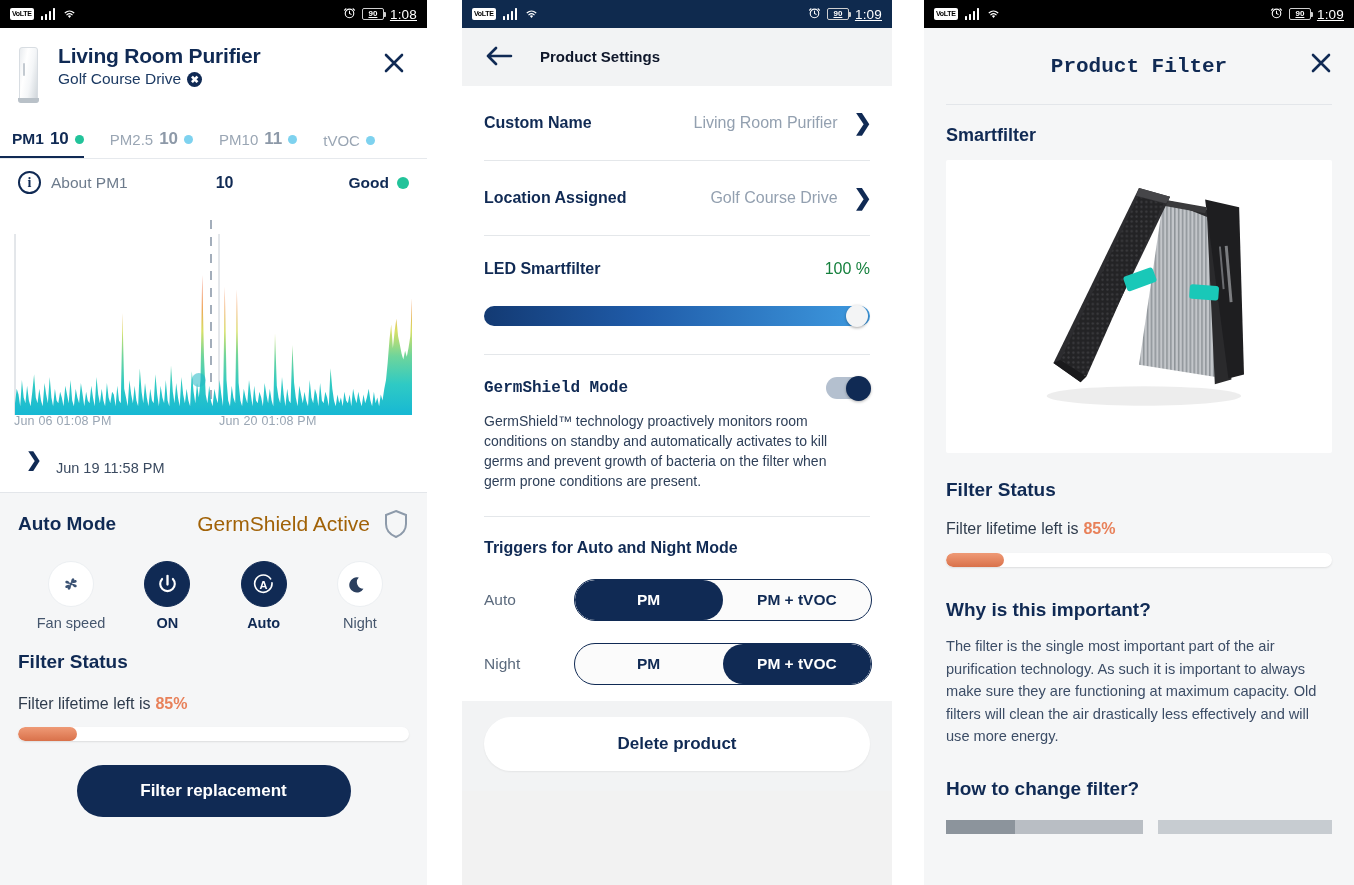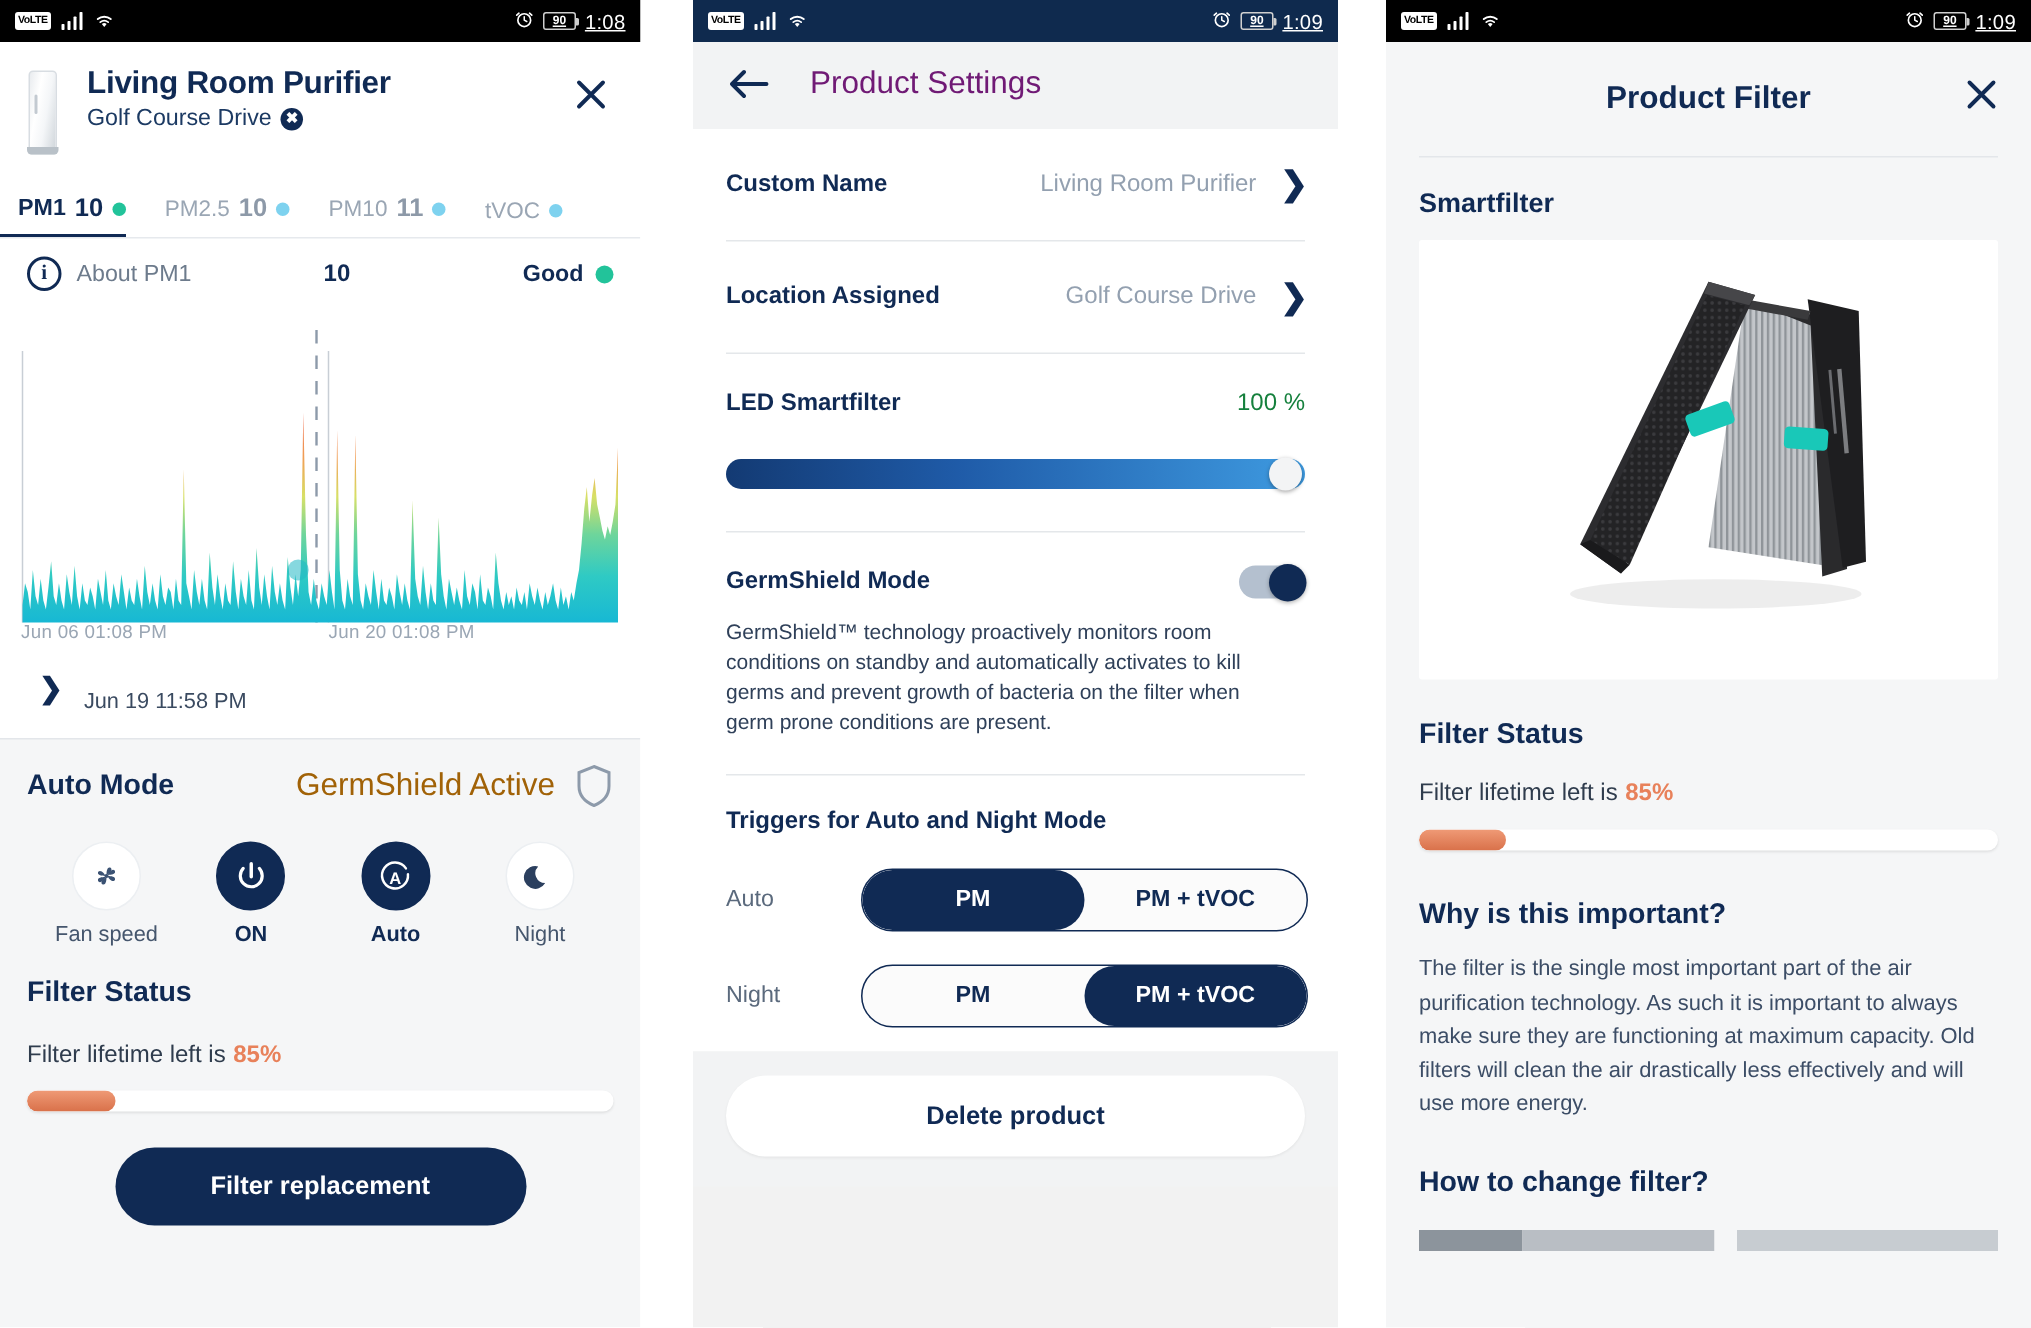--- a/index.html
+++ b/index.html
@@ -153,21 +153,21 @@
     font-size: 17px; font-weight: bold;
     text-align: center; padding: 16px 0; border-radius: 28px;
     border: none; cursor: pointer; font-family: inherit;
   }
 
   
   .p2-head {
     background: #f2f3f4; padding: 16px 0 18px 0; display: flex; align-items: center;
   }
   .back-arrow { width: 30px; height: 24px; margin: 0 26px 0 22px; cursor: pointer; }
-  .p2-title { font-size: 21px; font-weight: normal; color: #701a75; }
+  .p2-title { font-size: 15px; font-weight: bold; color: #0f172a; }
 
   .p2-card { background: #ffffff; }
   .p2-row { display: flex; align-items: center; padding: 26px 20px 26px 22px; }
   .p2-row .k { font-size: 16px; font-weight: bold; color: #102a54; }
   .p2-row .v { margin-left: auto; font-size: 16px; color: #93a0b0; }
   .p2-row .chev { margin-left: 16px; color: #102a54; font-size: 22px; font-weight: bold; line-height: 1; }
   .p2-div { height: 1px; background: #e4e7ea; margin: 0 22px; }
 
   .slider-block { padding: 24px 22px 28px 22px; }
   .slider-head { display: flex; align-items: center; }
@@ -178,21 +178,21 @@
     background: linear-gradient(90deg,#133a73 0%, #1f5ba8 40%, #3e9ae0 100%);
   }
   .slider-knob {
     position: absolute; right: 2px; top: -1px;
     width: 22px; height: 22px; border-radius: 50%;
     background: #f3f4f5; box-shadow: 0 1px 3px rgba(0,0,0,.35);
     cursor: pointer;
   }
 
   .gs-block { padding: 22px 22px 24px 22px; }
-  .gs-head { display: flex; align-items: center; }
+  .gs-head { display: flex; align-items: center; font-family: Liberation Mono, monospace; }
   .gs-head .k { font-size: 16px; font-weight: bold; color: #102a54; }
   .toggle {
     margin-left: auto; width: 44px; height: 22px; border-radius: 12px;
     background: #b4c0cf; position: relative; cursor: pointer;
   }
   .toggle .knob {
     position: absolute; right: -1px; top: -1px; width: 25px; height: 25px;
     border-radius: 50%; background: #102a54; box-shadow: 0 1px 3px rgba(0,0,0,.3);
   }
   .gs-desc { margin-top: 13px; font-size: 14px; line-height: 1.42; color: #2f4059; max-width: 368px; }
@@ -218,21 +218,21 @@
     font-family: inherit; cursor: pointer; box-shadow: 0 1px 2px rgba(0,0,0,.06);
   }
 
   
   .sheet-3 {
     position: absolute; top: 28px; left: 0; right: 0; bottom: 0;
     background: #f5f6f7; border-radius: 22px 22px 0 0; overflow: hidden;
   }
   .p3-head {
     height: 76px; display: flex; align-items: center; justify-content: center;
-    position: relative; background: #f5f6f7;
+    position: relative; background: #f5f6f7; font-family: Liberation Mono, monospace;
   }
   .p3-title { font-size: 21px; font-weight: bold; color: #102a54; }
   .p3-close { position: absolute; right: 18px; top: 20px; width: 30px; height: 30px; cursor: pointer; }
   .p3-rule { height: 1px; background: #e3e6ea; margin: 0 22px; }
 
   .p3-body { padding: 20px 22px 0 22px; }
   .p3-h { font-size: 18px; font-weight: bold; color: #102a54; }
   .filter-img {
     margin-top: 14px; background: #ffffff; height: 293px; border-radius: 2px;
     display: flex; align-items: center; justify-content: center; overflow: hidden;

